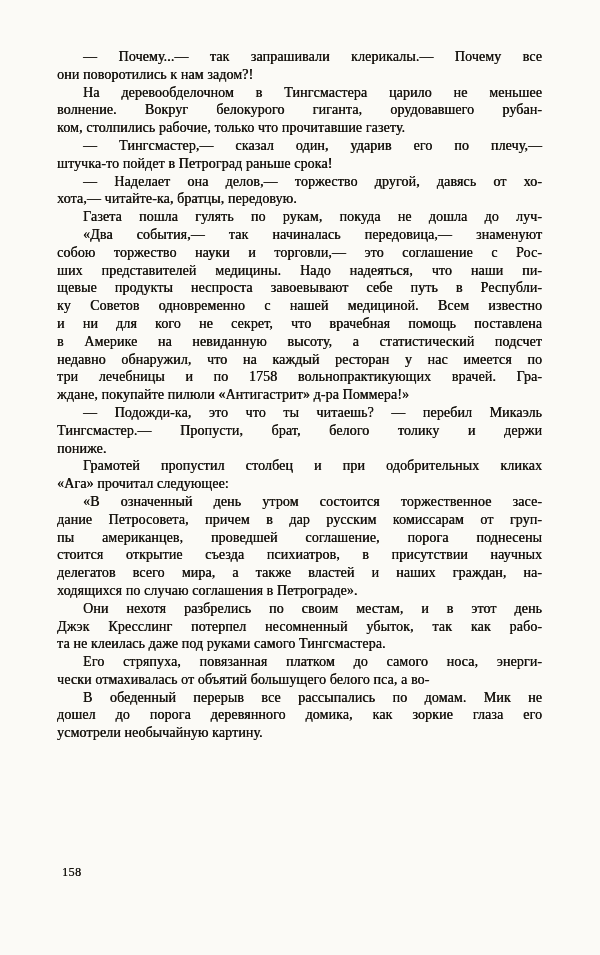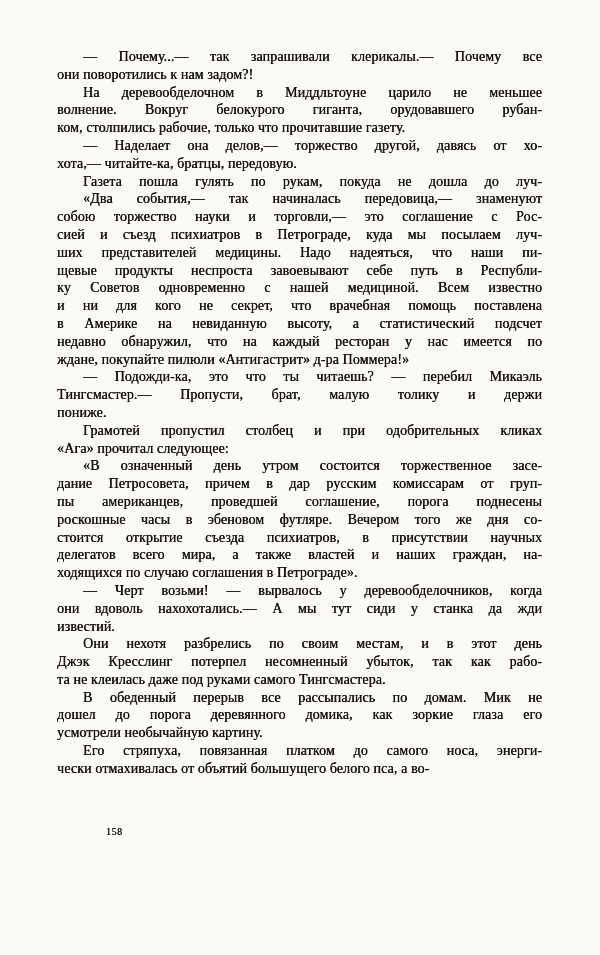--- a/index.html
+++ b/index.html
@@ -44,93 +44,90 @@
   }
   .line.para-first {
     text-indent: 26px;
   }
   .line.para-last {
     text-align-last: left;
   }
   .page-number {
     position: absolute;
     left: 62px;
-    top: 823px;
-    font-size: 10px;
+    top: 863px;
+    font-size: 12px;
     line-height: 18px;
     text-shadow: 0.35px 0 0 currentColor;
     letter-spacing: 0.5px;
-    margin-left: 44px;
   }
 </style>
 </head>
 <body>
 
 <div class="page">
   <div class="text-block">
       <div class="paragraph">
         <div class="line para-first">— Почему...— так запрашивали клерикалы.— Почему все</div>
         <div class="line para-last">они поворотились к нам задом?!</div>
       </div>
       <div class="paragraph">
-        <div class="line para-first">На деревообделочном в Миддльтоуне царило не меньшее</div>
+        <div class="line para-first">На деревообделочном в Тингсмастера царило не меньшее</div>
         <div class="line">волнение. Вокруг белокурого гиганта, орудовавшего рубан-</div>
         <div class="line para-last">ком, столпились рабочие, только что прочитавшие газету.</div>
+      </div>
+      <div class="paragraph">
+        <div class="line para-first">— Тингсмастер,— сказал один, ударив его по плечу,—</div>
+        <div class="line para-last">штучка-то пойдет в Петроград раньше срока!</div>
       </div>
       <div class="paragraph">
         <div class="line para-first">— Наделает она делов,— торжество другой, давясь от хо-</div>
         <div class="line para-last">хота,— читайте-ка, братцы, передовую.</div>
       </div>
       <div class="paragraph">
         <div class="line para-first">Газета пошла гулять по рукам, покуда не дошла до луч-</div>
       </div>
       <div class="paragraph">
         <div class="line para-first">«Два события,— так начиналась передовица,— знаменуют</div>
         <div class="line">собою торжество науки и торговли,— это соглашение с Рос-</div>
-        <div class="line">сией и съезд психиатров в Петрограде, куда мы посылаем луч-</div>
         <div class="line">ших представителей медицины. Надо надеяться, что наши пи-</div>
         <div class="line">щевые продукты неспроста завоевывают себе путь в Республи-</div>
         <div class="line">ку Советов одновременно с нашей медициной. Всем известно</div>
         <div class="line">и ни для кого не секрет, что врачебная помощь поставлена</div>
         <div class="line">в Америке на невиданную высоту, а статистический подсчет</div>
         <div class="line">недавно обнаружил, что на каждый ресторан у нас имеется по</div>
+        <div class="line">три лечебницы и по 1758 вольнопрактикующих врачей. Гра-</div>
         <div class="line para-last">ждане, покупайте пилюли «Антигастрит» д-ра Поммера!»</div>
       </div>
       <div class="paragraph">
         <div class="line para-first">— Подожди-ка, это что ты читаешь? — перебил Микаэль</div>
-        <div class="line">Тингсмастер.— Пропусти, брат, малую толику и держи</div>
+        <div class="line">Тингсмастер.— Пропусти, брат, белого толику и держи</div>
         <div class="line para-last">пониже.</div>
       </div>
       <div class="paragraph">
         <div class="line para-first">Грамотей пропустил столбец и при одобрительных кликах</div>
         <div class="line para-last">«Ага» прочитал следующее:</div>
       </div>
       <div class="paragraph">
         <div class="line para-first">«В означенный день утром состоится торжественное засе-</div>
         <div class="line">дание Петросовета, причем в дар русским комиссарам от груп-</div>
         <div class="line">пы американцев, проведшей соглашение, порога поднесены</div>
-        <div class="line">роскошные часы в эбеновом футляре. Вечером того же дня со-</div>
         <div class="line">стоится открытие съезда психиатров, в присутствии научных</div>
         <div class="line">делегатов всего мира, а также властей и наших граждан, на-</div>
         <div class="line para-last">ходящихся по случаю соглашения в Петрограде».</div>
-      </div>
-      <div class="paragraph">
-        <div class="line para-first">— Черт возьми! — вырвалось у деревообделочников, когда</div>
-        <div class="line">они вдоволь нахохотались.— А мы тут сиди у станка да жди</div>
-        <div class="line para-last">известий.</div>
       </div>
       <div class="paragraph">
         <div class="line para-first">Они нехотя разбрелись по своим местам, и в этот день</div>
         <div class="line">Джэк Кресслинг потерпел несомненный убыток, так как рабо-</div>
         <div class="line para-last">та не клеилась даже под руками самого Тингсмастера.</div>
       </div>
       <div class="paragraph">
+        <div class="line para-first">Его стряпуха, повязанная платком до самого носа, энерги-</div>
+        <div class="line para-last">чески отмахивалась от объятий большущего белого пса, а во-</div>
+      </div>
+      <div class="paragraph">
         <div class="line para-first">В обеденный перерыв все рассыпались по домам. Мик не</div>
         <div class="line">дошел до порога деревянного домика, как зоркие глаза его</div>
         <div class="line para-last">усмотрели необычайную картину.</div>
-      </div>
-      <div class="paragraph">
-        <div class="line para-first">Его стряпуха, повязанная платком до самого носа, энерги-</div>
-        <div class="line para-last">чески отмахивалась от объятий большущего белого пса, а во-</div>
       </div>
     </div>
   <div class="page-number">158</div>
 </div>
 
 </body></html>

